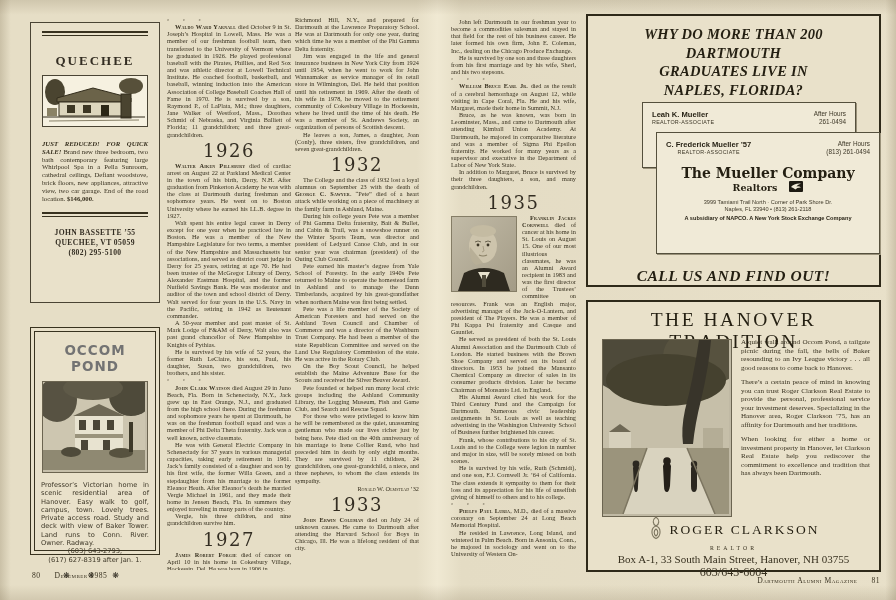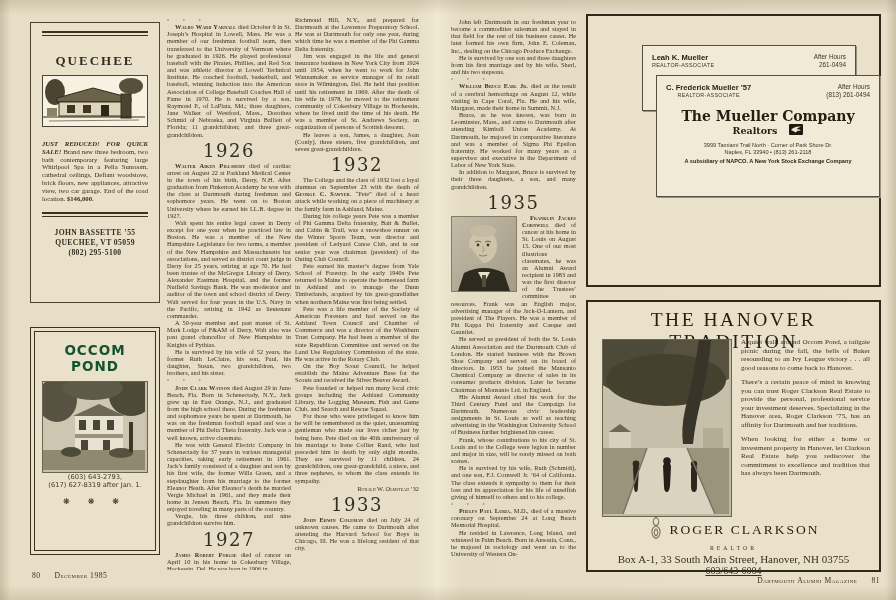--- a/index.html
+++ b/index.html
@@ -26,50 +26,50 @@
   .adbox{box-sizing:border-box;background:#e9e1ca;}
   #quechee{border:1px solid #4a4434;padding:8px 11px;}
   .dblrule{height:2px;border-top:2.5px solid #38321f;border-bottom:1px solid #38321f;}
   .quechee-title{font-size:13px;font-weight:bold;letter-spacing:2px;text-align:center;margin:17px 0 6px;}
   .sketch{width:104px;height:50px;margin:0 auto;border:1px solid #4a4434;background:#f6f1e0;}
   .q-body{font-size:6.7px;line-height:7.8px;text-align:justify;margin-top:13px;color:#37301f;}
   .q-lead{font-style:italic;font-weight:bold;}
   .q-price{font-weight:bold;}
   .q-contact{font-size:7.6px;font-weight:bold;text-align:center;line-height:10px;margin-top:11px;letter-spacing:.4px;}
   #occom{border:1px solid #38321f;box-shadow:inset 0 0 0 3px #e9e1ca, inset 0 0 0 4px #38321f;padding:12px 10px 6px;}
-  .occom-title{font-family:"DejaVu Sans", sans-serif;font-size:13.5px;font-weight:bold;letter-spacing:1px;text-align:center;margin:2px 0 7px;color:#14532d;}
+  .occom-title{font-family:"DejaVu Sans", sans-serif;font-size:13.5px;font-weight:bold;letter-spacing:1px;text-align:center;margin:2px 0 7px;color:#737373;}
   .occom-photo{width:104px;height:90px;margin:0 auto;border:1px solid #6b6450;background:#c6bfaa;}
   .o-body{font-family:"DejaVu Sans", sans-serif;font-size:6.7px;line-height:8.3px;text-align:justify;margin-top:8px;color:#3d3727;}
   .o-phone{font-family:"DejaVu Sans", sans-serif;font-size:6.7px;line-height:8.3px;text-align:center;color:#3d3727;}
   .o-stars{text-align:center;font-size:8px;letter-spacing:8px;margin-top:7px;color:#1f1b12;}
   
   #naples{border:2px solid #2e2919;padding:9px 8px;}
   .n-line{font-size:14.5px;line-height:18.5px;font-weight:bold;font-style:italic;text-align:center;letter-spacing:.3px;color:#241f12;}
-  .cards{position:relative;height:152px;margin-top:20px;}
+  .cards{position:relative;height:152px;margin-top:3px;}
   .card{position:absolute;background:#f0ead7;border:1px solid #55503d;box-shadow:1px 1px 0 #9a927a;box-sizing:border-box;}
   .cardrow{display:flex;justify-content:space-between;padding:7px 9px 0;}
   .c-name{font-family:"Liberation Sans", sans-serif;font-size:7.6px;font-weight:bold;color:#241f12;}
   .c-title{font-family:"Liberation Sans", sans-serif;font-size:5.4px;letter-spacing:.3px;color:#3d3727;}
   .c-right{text-align:right;font-family:"Liberation Sans", sans-serif;font-size:6.4px;line-height:8px;color:#3d3727;}
   .m-name{font-family:"DejaVu Serif", serif;font-size:14px;font-weight:bold;text-align:center;margin-top:9px;color:#241f12;}
   .m-sub{display:flex;justify-content:center;align-items:center;gap:12px;font-family:"DejaVu Serif", serif;font-size:9.5px;font-weight:bold;color:#241f12;}
   .m-addr{font-family:"Liberation Sans", sans-serif;font-size:5.6px;line-height:7px;text-align:center;margin-top:5px;color:#3d3727;}
   .m-subsid{font-family:"Liberation Sans", sans-serif;font-size:5.6px;font-weight:bold;text-align:center;margin-top:2px;color:#241f12;}
   .n-cta{font-size:15.5px;font-weight:bold;font-style:italic;text-align:center;letter-spacing:.5px;margin-top:13px;color:#241f12;}
   #hanover{border:2px solid #2e2919;padding:0;}
   .h-title{font-family:"Liberation Serif", serif;font-size:19.5px;letter-spacing:2.5px;text-align:center;margin-top:7px;color:#241f12;}
   .h-photo{position:absolute;left:14px;top:37px;width:128px;height:176px;border:1px solid #6b6450;background:#c0b9a4;}
   .h-text{position:absolute;left:153px;top:36px;width:129px;}
   .h-text p{font-size:7.1px;line-height:8.5px;text-align:justify;margin:0 0 6px;color:#37301f;}
   .h-bottom{position:absolute;left:0;right:0;top:214px;text-align:center;}
   .h-namerow{display:flex;justify-content:center;align-items:center;gap:6px;}
   .h-name{font-size:13.5px;letter-spacing:2px;color:#241f12;}
   .h-realtor{font-size:5.8px;letter-spacing:3px;margin-top:1px;color:#37301f;}
   .h-addr{font-size:11px;margin-top:2px;color:#37301f;}
-  .h-phone{font-size:10px;color:#37301f;text-decoration:underline;}
+  .h-phone{font-size:12px;color:#37301f;}
   
   .footer{font-size:7.6px;font-variant:small-caps;letter-spacing:.5px;color:#37301f;}
   .fl-no{margin-right:14px;}
   .fr-no{margin-left:14px;}
 </style>
 </head>
 <body>
 
 <div id="quechee" class="abs adbox" style="left:30px;top:22px;width:130px;height:281px;">
   <div class="dblrule"></div>
@@ -114,20 +114,21 @@
       <rect x="64" y="38" width="7" height="10" fill="#4a4536"></rect>
       <rect x="32" y="52" width="48" height="4" fill="#9a937c"></rect>
       <rect x="38" y="58" width="7" height="10" fill="#4a4536"></rect>
       <rect x="60" y="58" width="7" height="10" fill="#4a4536"></rect>
       <rect x="0" y="68" width="102" height="20" fill="#8f8972"></rect>
       <ellipse cx="28" cy="70" rx="10" ry="5" fill="#4e4a3a"></ellipse>
       <ellipse cx="78" cy="71" rx="12" ry="5" fill="#57523f"></ellipse>
       <rect x="86" y="40" width="4" height="30" fill="#3d3929"></rect>
     </svg>
   </div>
+  <div class="o-body">Professor’s Victorian home in scenic residential area of Hanover. Easy walk to golf, campus, town. Lovely trees. Private access road. Study and deck with view of Baker Tower. Land runs to Conn. River. Owner. Radway.</div>
   <div class="o-phone">(603) 643-2793,</div>
   <div class="o-phone">(617)  627-8319 after Jan. 1.</div>
   <div class="o-stars">❋ ❋ ❋</div>
 </div>
 
 <div class="abs footer" style="left:32px;top:571px;">
   <span class="fl-no">80</span><span>December 1985</span>
 </div>
 
 <div id="col1" class="abs col" style="left:167px;top:16px;width:124px;height:554px;">
@@ -199,20 +200,23 @@
   </div>
   <p>His Alumni Award cited his work for the Third Century Fund and the Campaign for Dartmouth. Numerous civic leadership assignments in St. Louis as well as teaching advertising in the Washington University School of Business further brightened his career.</p>
   <p>Frank, whose contributions to his city of St. Louis and to the College were legion in number and major in size, will be sorely missed on both scenes.</p>
   <p>He is survived by his wife, Ruth (Schmidt), and one son, F.J. Cornwell Jr. ’64 of California. The class extends it sympathy to them for their loss and its appreciation for his life of unselfish giving of himself to others and to his college.</p>
   <p class="sep">◦ ◦ ◦</p>
   <p><span class="name">Phelps Paul Luria</span><span>, M.D., died of a massive coronary on September 24 at Long Beach Memorial Hospital.</span></p>
   <p>He resided in Lawrence, Long Island, and wintered in Palm Beach. Born in Ansonia, Conn., he majored in sociology and went on to the University of Western On-</p>
 </div>
 
 <div id="naples" class="abs adbox" style="left:586px;top:14px;width:295px;height:273px;">
+  <div class="n-line">WHY DO MORE THAN 200 DARTMOUTH</div>
+  <div class="n-line">GRADUATES LIVE IN</div>
+  <div class="n-line">NAPLES, FLORIDA?</div>
   <div class="cards">
     <div class="card" style="left:46px;top:0;width:214px;height:66px;">
       <div class="cardrow">
         <div>
           <div class="c-name">Leah K. Mueller</div>
           <div class="c-title">REALTOR-ASSOCIATE</div>
         </div>
         <div class="c-right">
           <div>After Hours</div>
           <div>261-0494</div>
@@ -240,20 +244,21 @@
             </svg>
         </span>
       </div>
       <div class="m-addr">
         <div>3999 Tamiami Trail North · Corner of Park Shore Dr.</div>
         <div>Naples, FL 33940  •  (813) 261-2118</div>
       </div>
       <div class="m-subsid">A subsidiary of NAPCO. A New York Stock Exchange Company</div>
     </div>
   </div>
+  <div class="n-cta">CALL US AND FIND OUT!</div>
 </div>
 
 <div id="hanover" class="abs adbox" style="left:586px;top:300px;width:295px;height:272px;">
   <div class="h-title">THE HANOVER TRADITION</div>
   <div class="h-photo">
     <svg width="126" height="174" viewBox="0 0 126 174">
       <rect width="126" height="174" fill="#c6bfa9"></rect>
       <ellipse cx="30" cy="20" rx="45" ry="34" fill="#4e4a3a"></ellipse>
       <ellipse cx="100" cy="16" rx="40" ry="30" fill="#57523f"></ellipse>
       <ellipse cx="63" cy="40" rx="60" ry="26" fill="#45412f"></ellipse>

